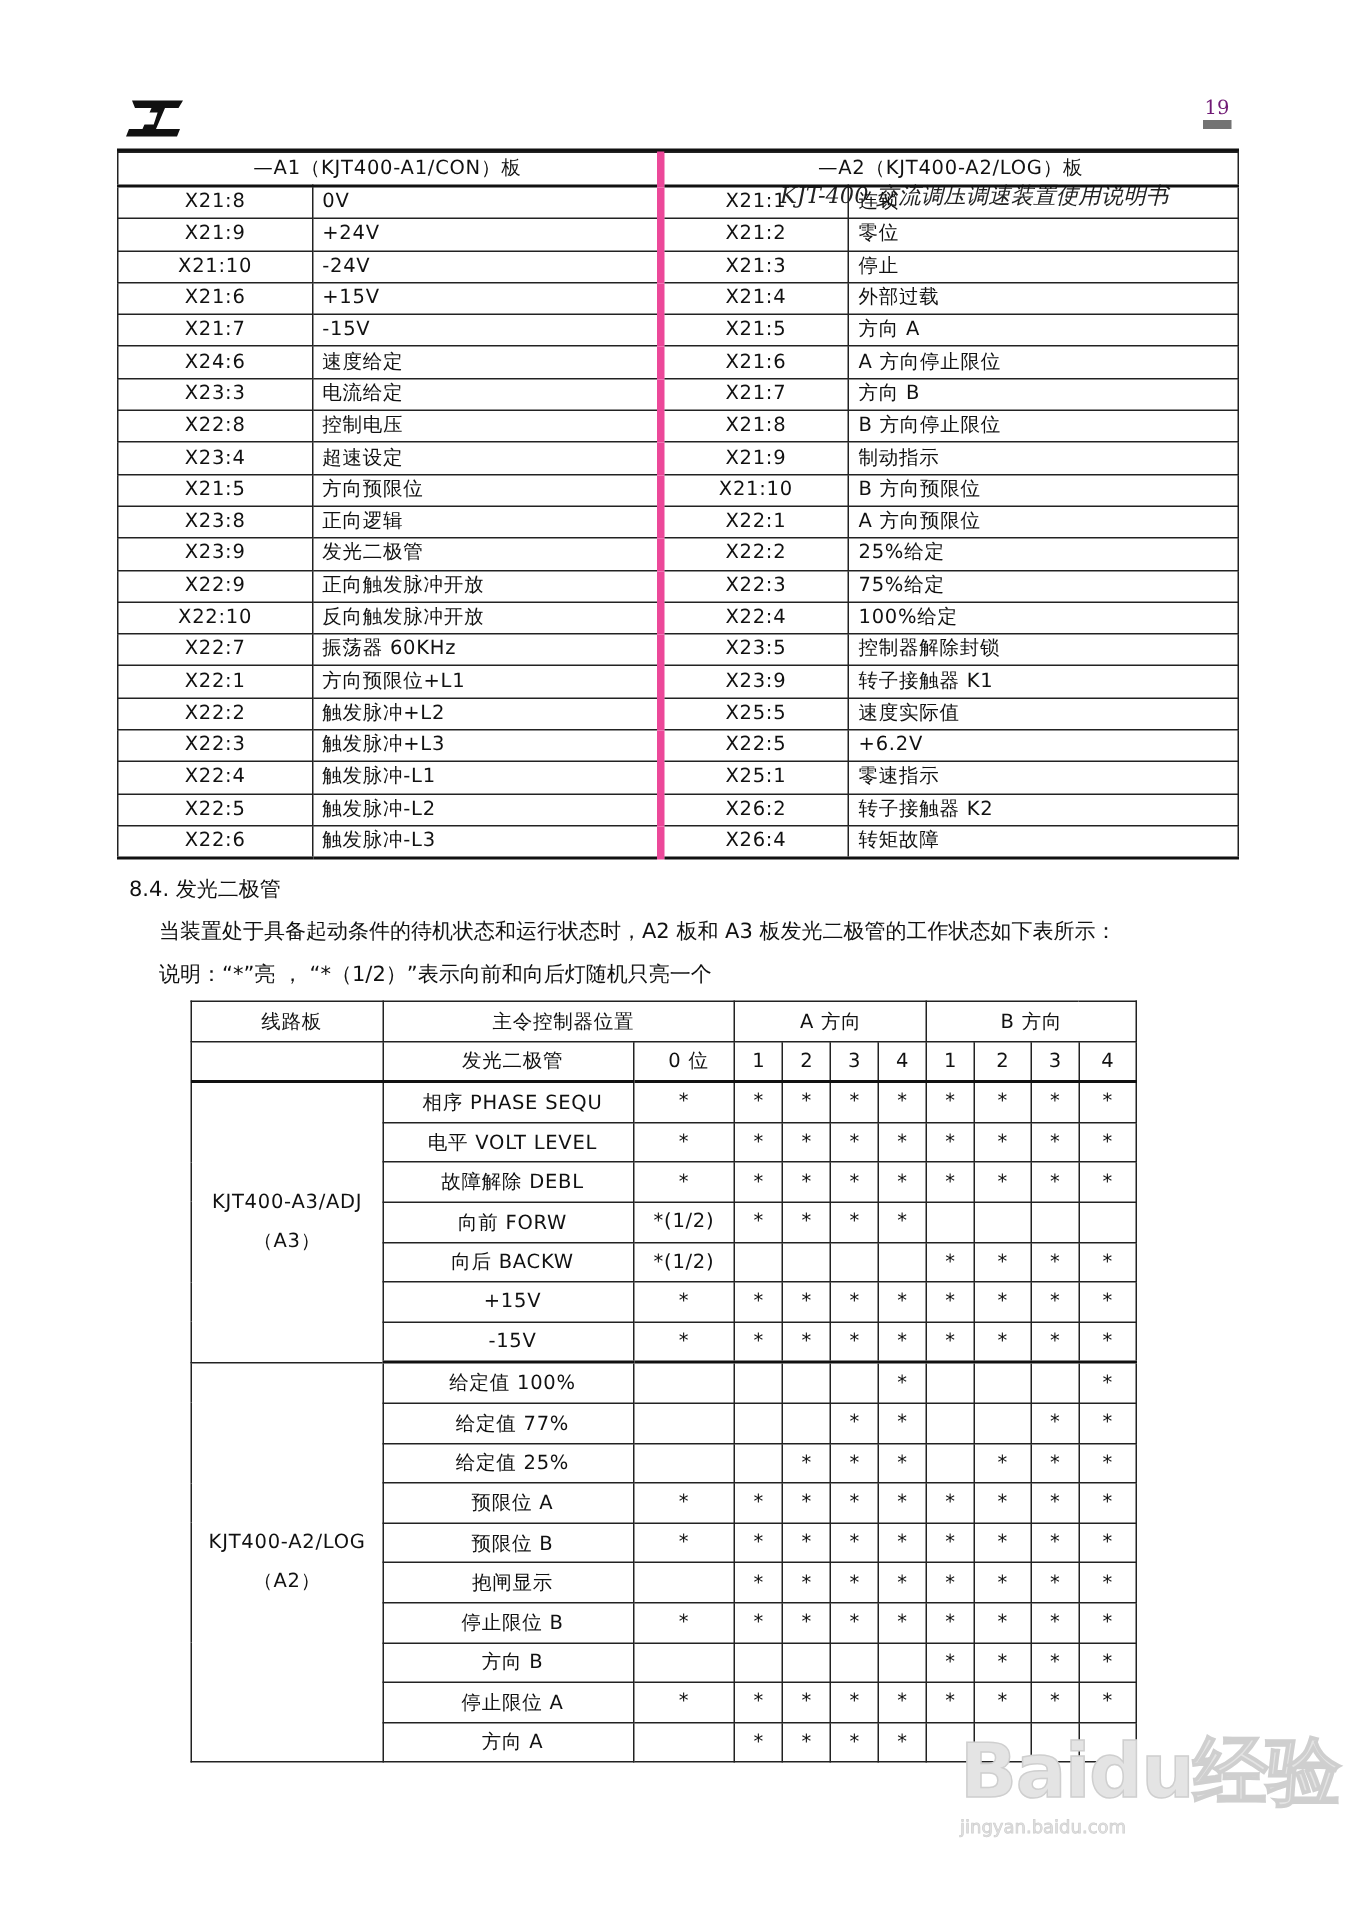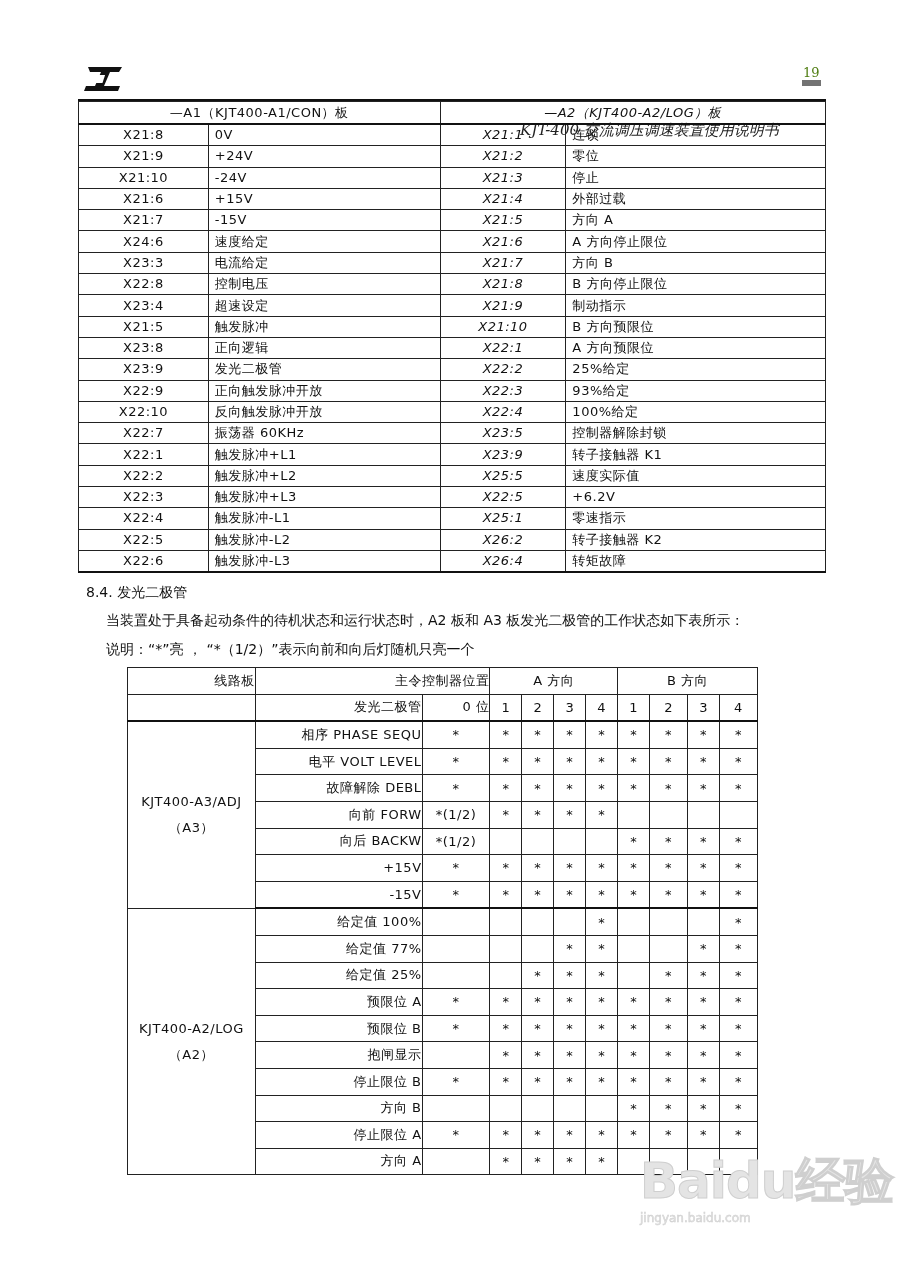--- a/index.html
+++ b/index.html
@@ -2,41 +2,41 @@
 <html><head>
 <meta charset="utf-8">
 <style>
   html, body { margin:0; padding:0; background:#fff; }
   body { width:904px; height:1280px; position:relative; overflow:hidden;
          font-family:"DejaVu Sans", sans-serif; color:#111; }
   .logo { position:absolute; left:84px; top:66px; width:40px; height:26px; }
   .running-title { position:absolute; left:520px; top:73px; font-family:"DejaVu Serif", serif;
          font-style:italic; font-size:15px; color:#222; white-space:nowrap;margin-top:48px; }
   .page-num { position:absolute; left:802px; top:66px; font-family:"DejaVu Serif", serif;
-         font-size:13px; color:#4d7c0f; border-bottom:6px solid #737373; line-height:14px; padding:0 1px; }
+         font-size:13px; color:#701a75; border-bottom:6px solid #737373; line-height:14px; padding:0 1px; }
   .header-rule { position:absolute; left:78px; top:99px; width:748px; height:3px; background:#111; }
 
   table { border-collapse:collapse; position:absolute; }
   td { border:1px solid #222; padding:0; font-size:13px; letter-spacing:0.5px; }
 
   #pin-table { left:78px; top:101px; width:748px; }
   #pin-table td { height:20.3px; line-height:20px; }
   #pin-table tr.head td { height:21px; text-align:center; border-bottom:2px solid #111; }
   #pin-table tr:last-child td { border-bottom:2px solid #111; }
   #pin-table td.pin { text-align:center; }
   #pin-table td.desc { padding-left:6px;margin-left:12px; }
-  #pin-table td.sep { border-left:1px solid #ec4899;font-style:italic; }
+  #pin-table td.sep { border-left:5px solid #ec4899; }
 
   .section-title { position:absolute; left:86px; top:584px; font-size:14px; white-space:nowrap; }
   .para { position:absolute; left:106px; font-size:14px; white-space:nowrap; }
   .p1 { top:612px; } .p2 { top:641px; }
 
   #led-table { left:127px; top:667px; width:631px; }
   #led-table td { height:25.6px; font-size:13px; text-align:center; }
-  #led-table td.l { text-align:right; padding-left:6px; }
+  #led-table td.l { text-align:center; padding-left:6px; }
   #led-table td.board { text-align:center; vertical-align:middle; line-height:26px; }
   #led-table tr.g-end td { border-bottom:2px solid #111; }
 
   .watermark { position:absolute; left:640px; top:1148px; color:#d8d8d8; pointer-events:none; }
   .wm-brand { font-family:"DejaVu Sans", sans-serif; font-weight:bold; font-size:50px;
          letter-spacing:-1px; color:#e4e4e4; -webkit-text-stroke:1px #cfcfcf; }
   .wm-url { font-family:"DejaVu Sans", sans-serif; font-size:12px; color:#e2e2e2;
          -webkit-text-stroke:0.5px #cfcfcf; margin-top:-4px; }
 </style>
 </head>
@@ -111,57 +111,57 @@
         <td class="desc">B 方向停止限位</td>
       </tr>
       <tr>
         <td class="pin">X23:4</td>
         <td class="desc">超速设定</td>
         <td class="pin sep">X21:9</td>
         <td class="desc">制动指示</td>
       </tr>
       <tr>
         <td class="pin">X21:5</td>
-        <td class="desc">触发脉冲</td>
+        <td class="desc">方向预限位</td>
         <td class="pin sep">X21:10</td>
         <td class="desc">B 方向预限位</td>
       </tr>
       <tr>
         <td class="pin">X23:8</td>
         <td class="desc">正向逻辑</td>
         <td class="pin sep">X22:1</td>
         <td class="desc">A 方向预限位</td>
       </tr>
       <tr>
         <td class="pin">X23:9</td>
         <td class="desc">发光二极管</td>
         <td class="pin sep">X22:2</td>
         <td class="desc">25%给定</td>
       </tr>
       <tr>
         <td class="pin">X22:9</td>
         <td class="desc">正向触发脉冲开放</td>
         <td class="pin sep">X22:3</td>
-        <td class="desc">93%给定</td>
+        <td class="desc">75%给定</td>
       </tr>
       <tr>
         <td class="pin">X22:10</td>
         <td class="desc">反向触发脉冲开放</td>
         <td class="pin sep">X22:4</td>
         <td class="desc">100%给定</td>
       </tr>
       <tr>
         <td class="pin">X22:7</td>
         <td class="desc">振荡器 60KHz</td>
         <td class="pin sep">X23:5</td>
         <td class="desc">控制器解除封锁</td>
       </tr>
       <tr>
         <td class="pin">X22:1</td>
-        <td class="desc">触发脉冲+L1</td>
+        <td class="desc">方向预限位+L1</td>
         <td class="pin sep">X23:9</td>
         <td class="desc">转子接触器 K1</td>
       </tr>
       <tr>
         <td class="pin">X22:2</td>
         <td class="desc">触发脉冲+L2</td>
         <td class="pin sep">X25:5</td>
         <td class="desc">速度实际值</td>
       </tr>
       <tr>

